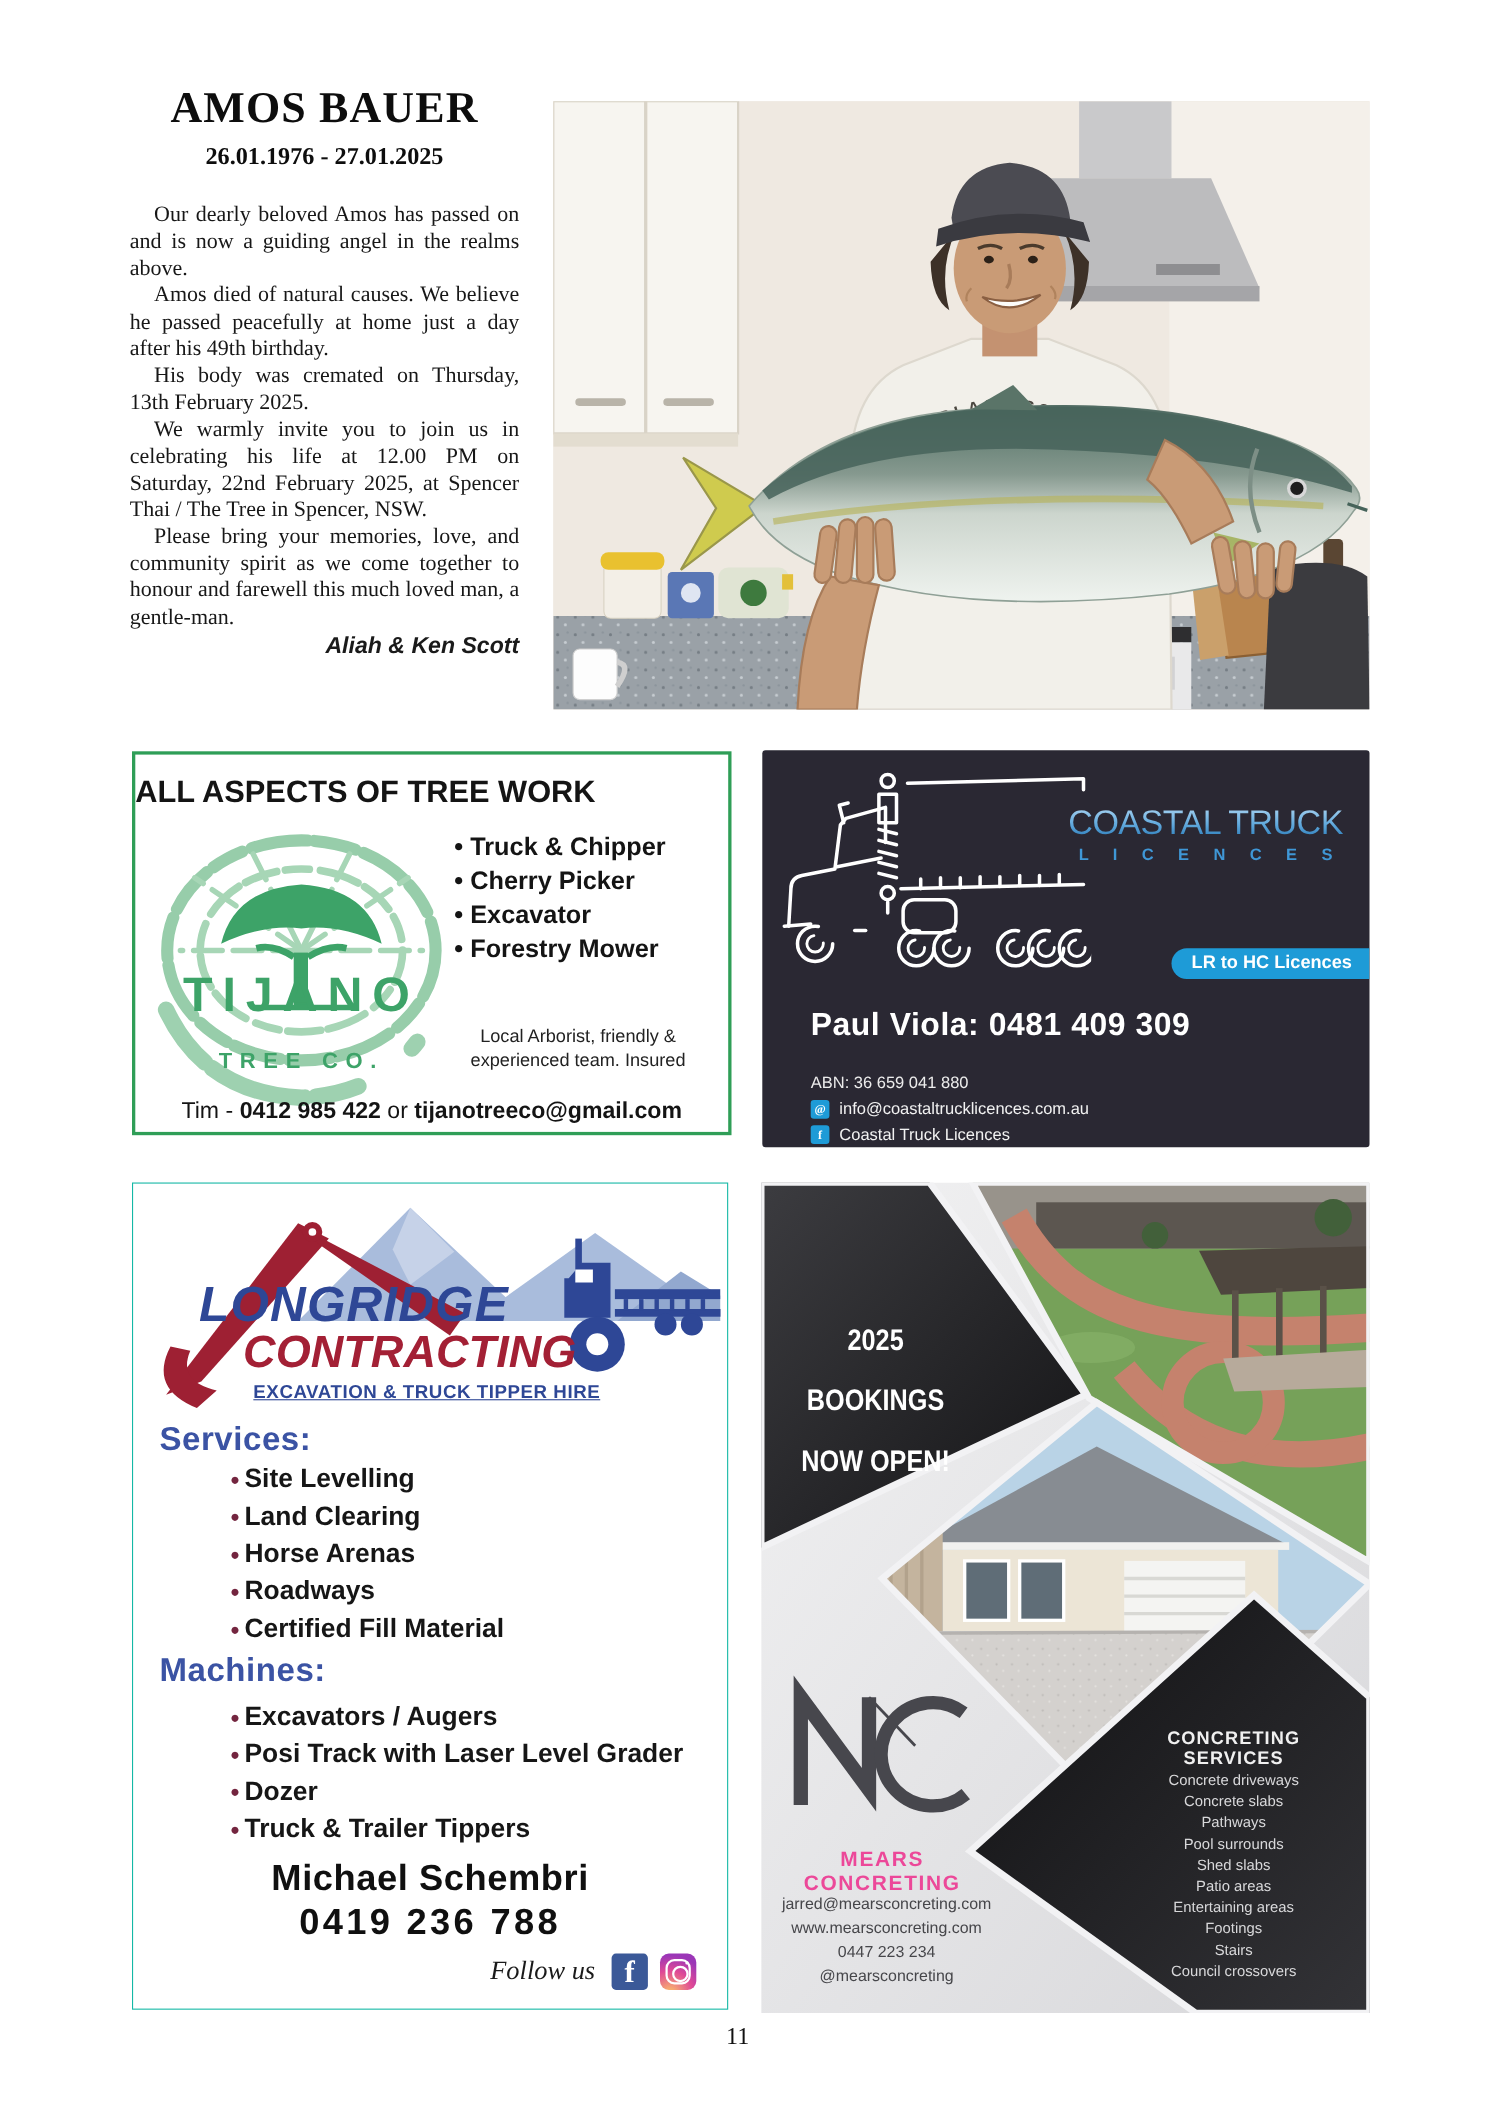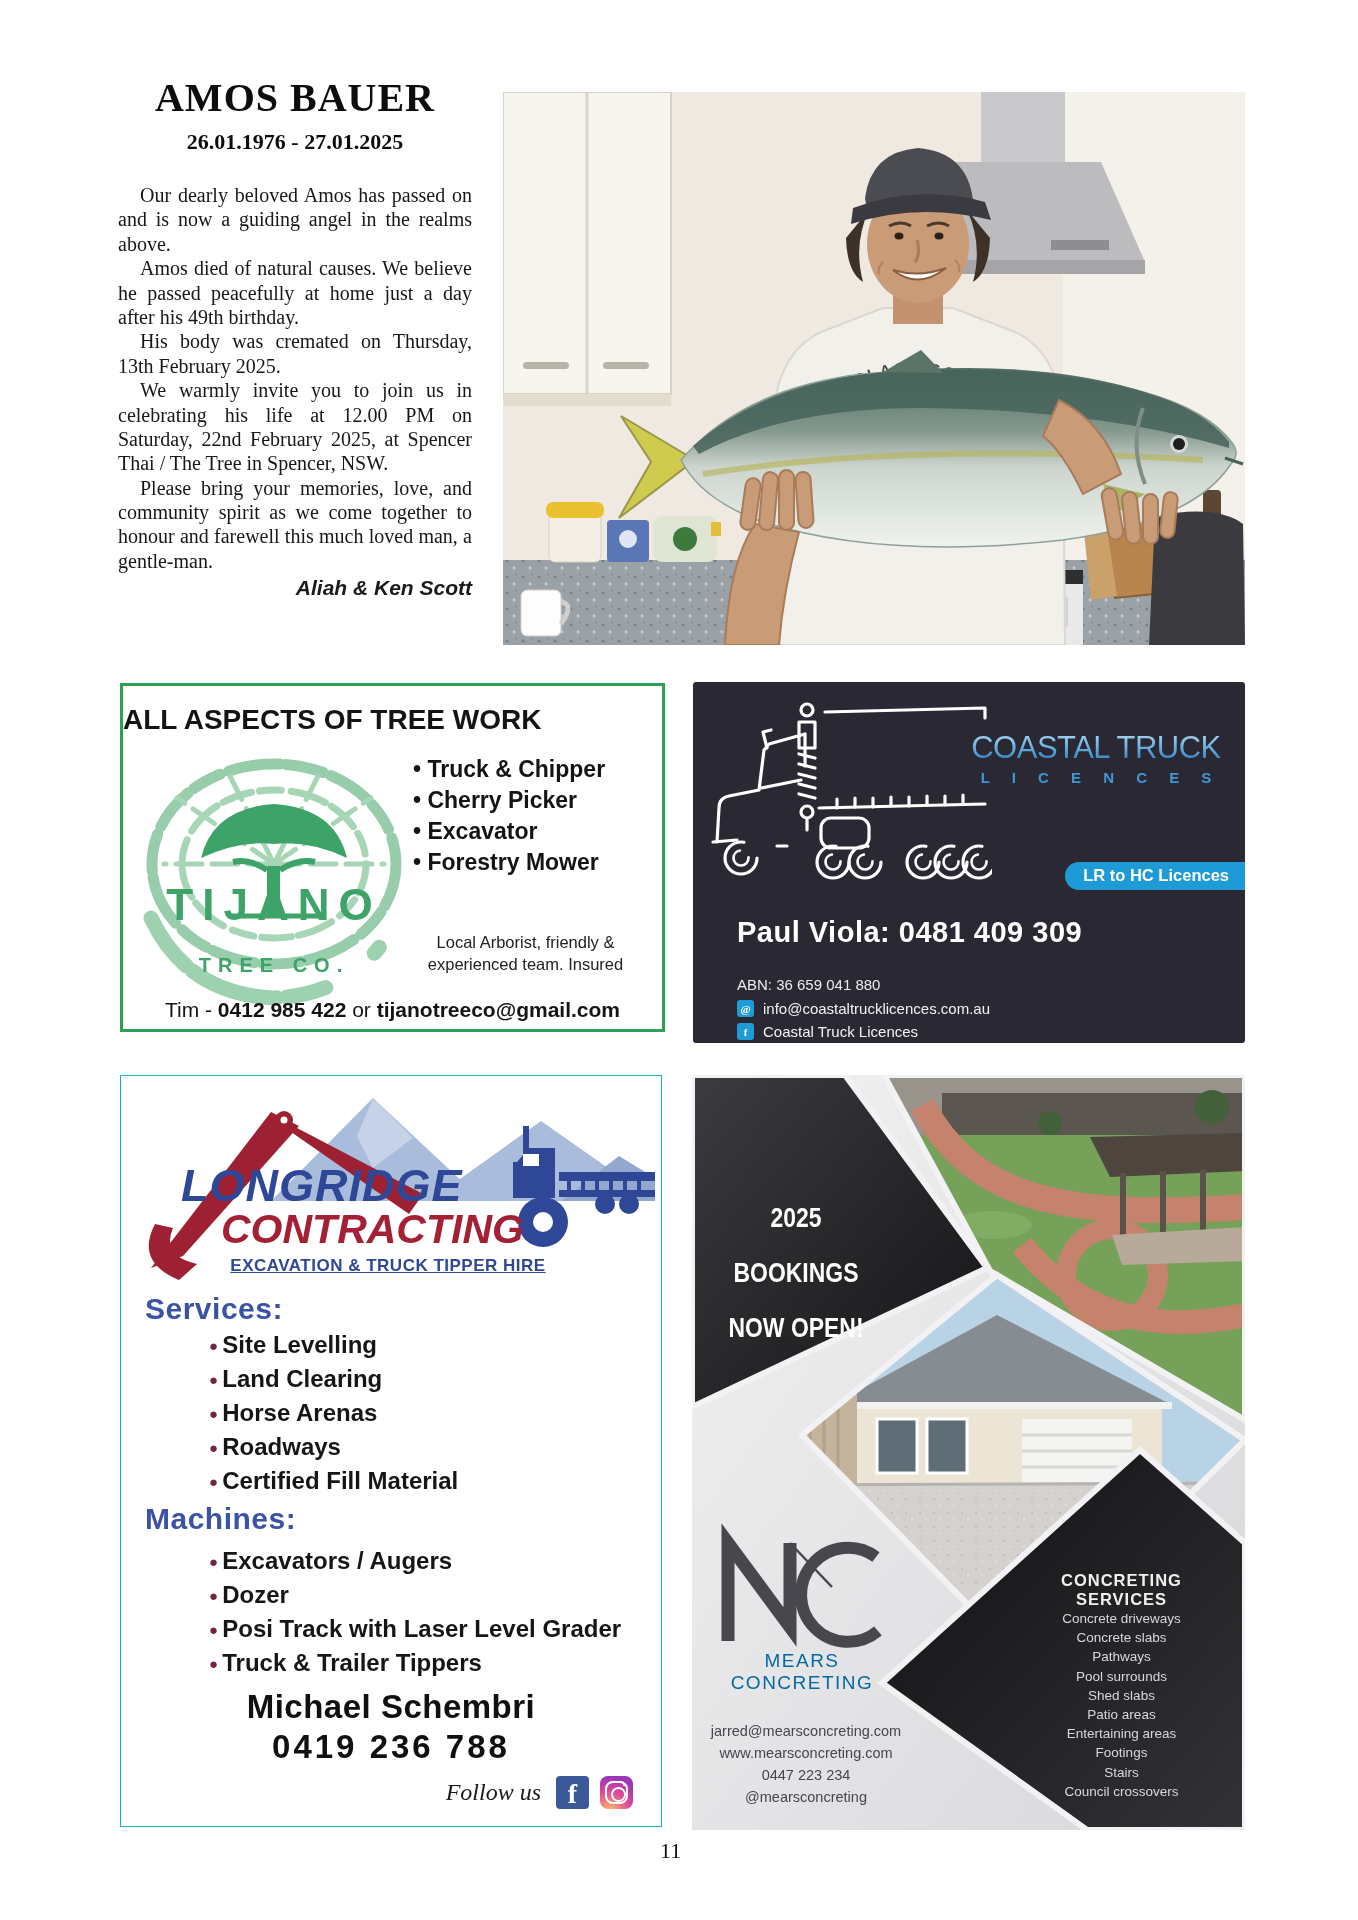--- a/index.html
+++ b/index.html
@@ -76,21 +76,21 @@
            background:radial-gradient(circle at 28% 110%,#fdc468 0%,#df4996 48%,#9b36b7 80%);}
   .ig-frame{position:absolute;inset:5px;border:2.5px solid #fff;border-radius:8px;}
   .ig-lens{position:absolute;left:50%;top:50%;width:11px;height:11px;margin:-5.5px 0 0 -5.5px;border:2.5px solid #fff;border-radius:50%;}
   .ig-dot{position:absolute;right:7px;top:7px;width:3px;height:3px;background:#fff;border-radius:50%;}
 
   
   #mears{left:692px;top:1075px;width:553px;height:755px;}
   .me-bg{position:absolute;inset:0;}
   .me-banner{position:absolute;left:2px;top:116px;width:204px;text-align:center;color:#fff;
              font-weight:800;font-size:27px;line-height:55px;transform:scaleX(.85);transform-origin:50% 0;letter-spacing:0;}
-  .me-logoname{position:absolute;left:10px;top:575px;width:200px;text-align:center;font-size:19px;font-weight:400;color:#0369a1;letter-spacing:1.5px;}
+  .me-logoname{position:absolute;left:10px;top:605px;width:200px;text-align:center;font-size:19px;font-weight:700;color:#ec4899;letter-spacing:1.5px;}
   .me-contacts{position:absolute;left:8px;top:645px;width:212px;text-align:center;font-size:14.5px;line-height:22px;color:#46464a;}
   .me-servh{position:absolute;left:322px;top:496px;width:215px;text-align:center;font-size:16.5px;font-weight:800;color:#f0f0f0;letter-spacing:1px;}
   .me-servlist{position:absolute;left:322px;top:534px;width:215px;text-align:center;font-size:13.5px;line-height:19.2px;color:#d8d8da;}
 
   
   #pagenum{left:660px;top:1838px;font-family:"Liberation Serif",serif;font-size:22px;color:#111;}
 </style>
 </head>
 <body>
 
@@ -354,22 +354,22 @@
   <ul class="lr-ul s">
     <li>Site Levelling</li>
     <li>Land Clearing</li>
     <li>Horse Arenas</li>
     <li>Roadways</li>
     <li>Certified Fill Material</li>
   </ul>
   <div class="lr-h m">Machines:</div>
   <ul class="lr-ul m">
     <li>Excavators / Augers</li>
+    <li>Posi Track with Laser Level Grader</li>
     <li>Dozer</li>
-    <li>Posi Track with Laser Level Grader</li>
     <li>Truck &amp; Trailer Tippers</li>
   </ul>
   <div class="lr-name">Michael Schembri</div>
   <div class="lr-phone">0419 236 788</div>
   <div class="lr-follow">
     <span class="txt">Follow us</span>
     <span class="fb-icon">f</span>
     <span class="ig-icon">
       <span class="ig-frame"></span>
       <span class="ig-lens"></span>

